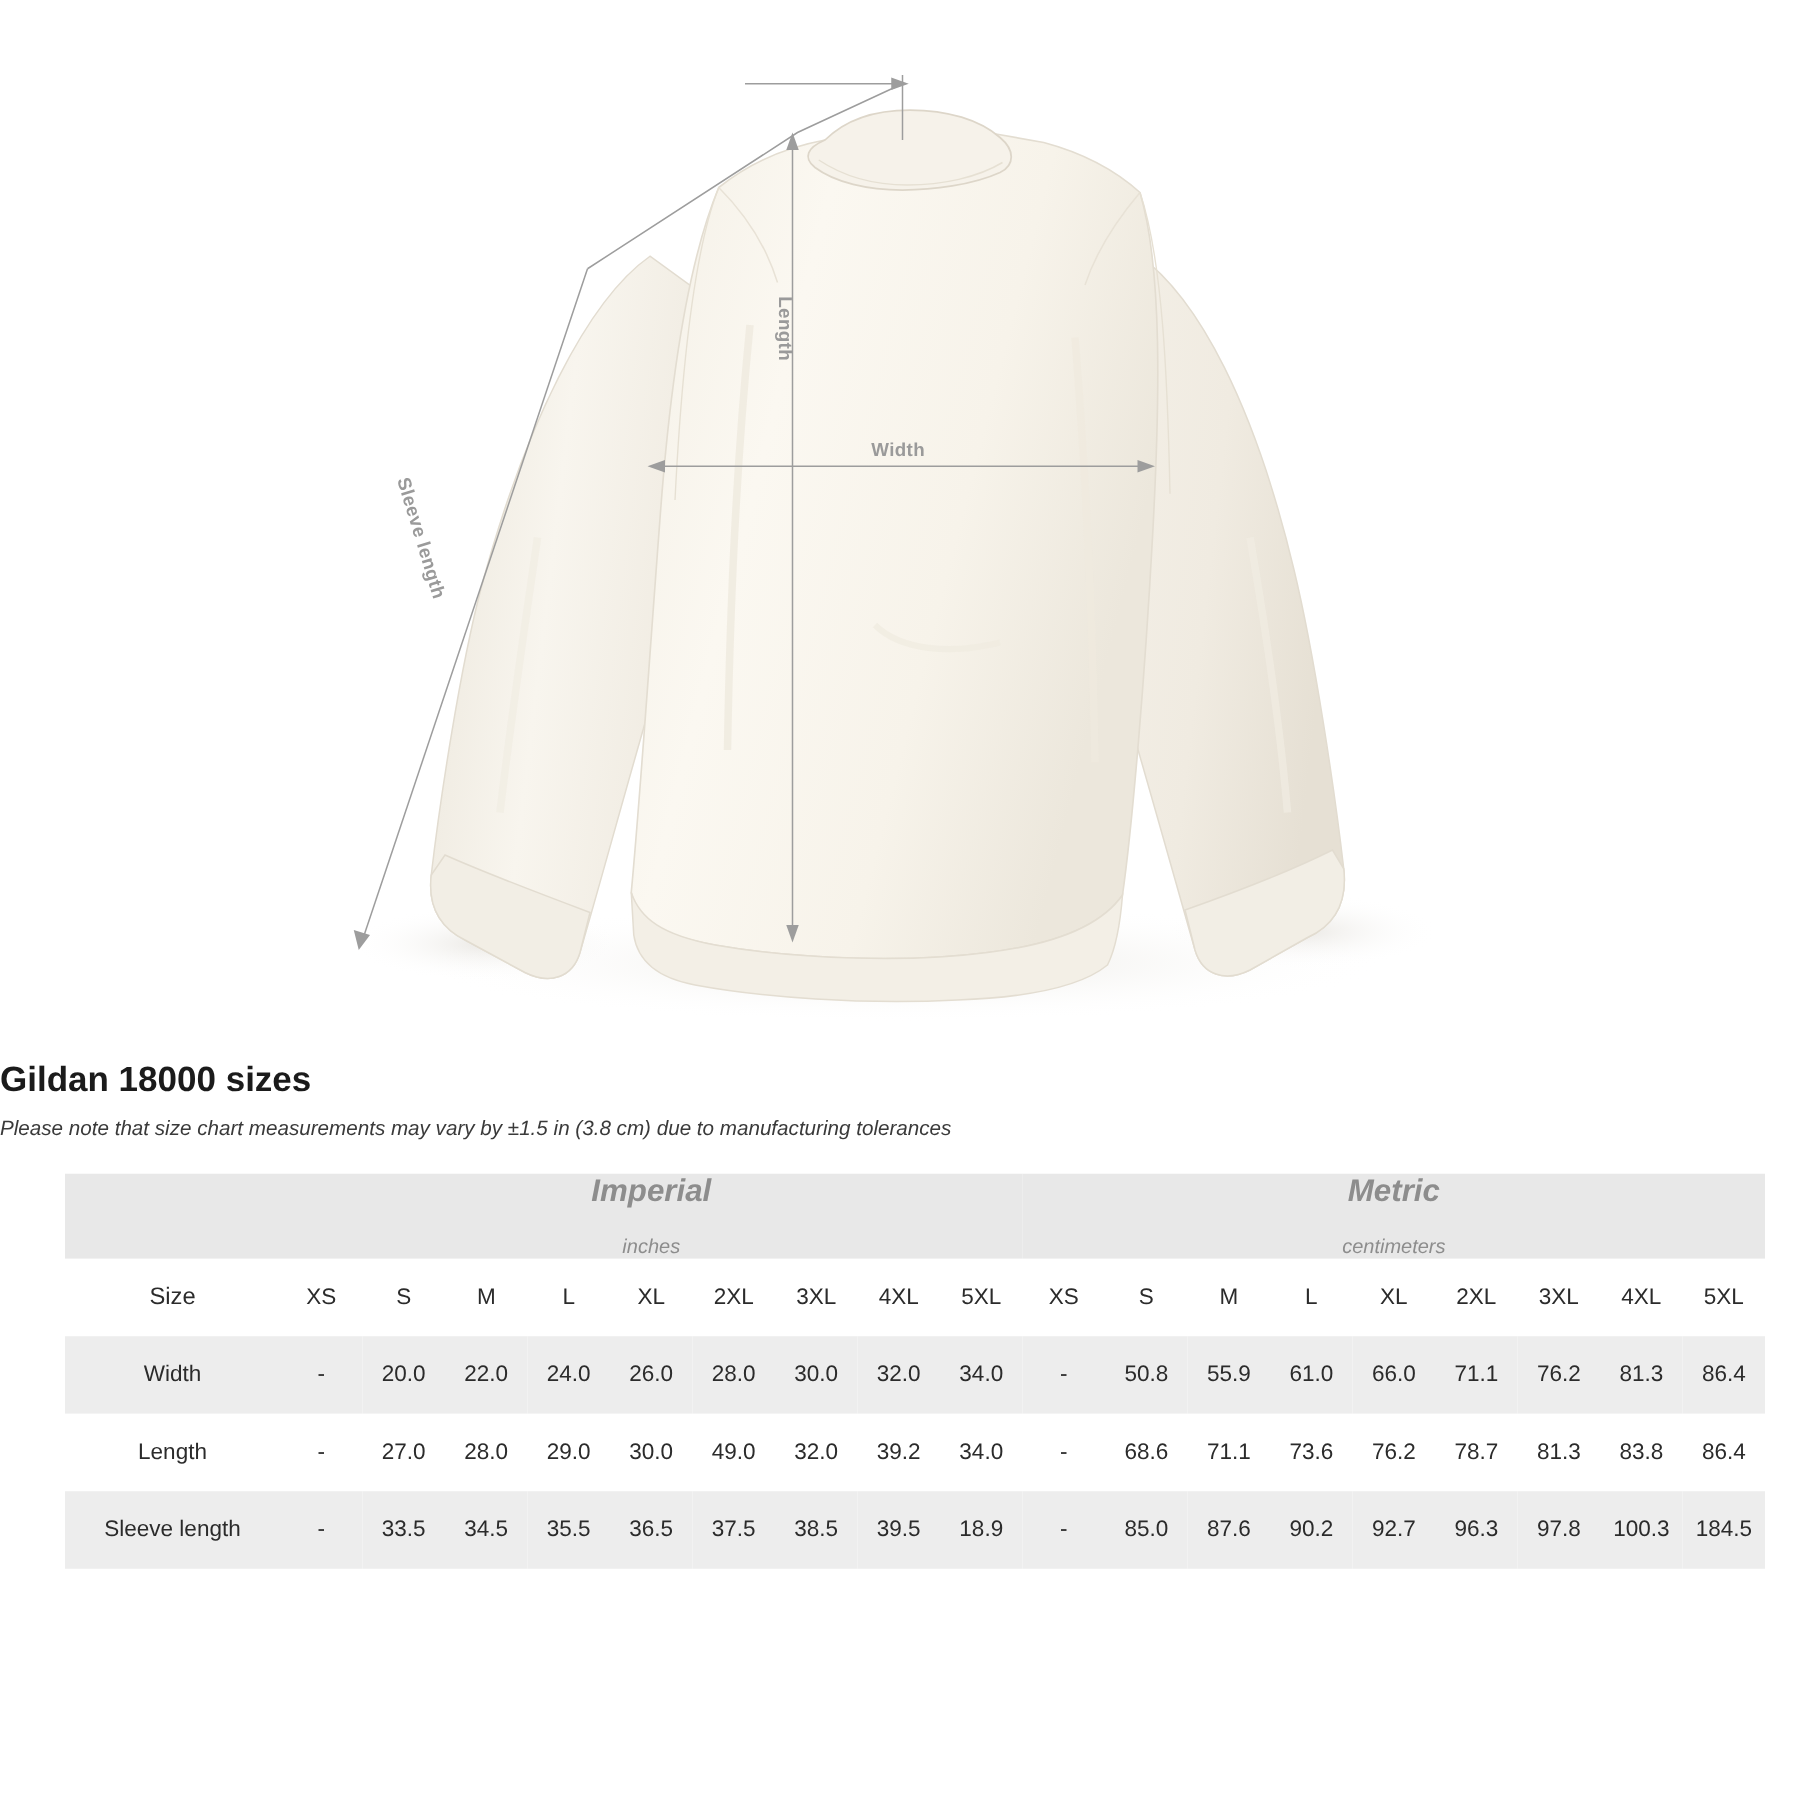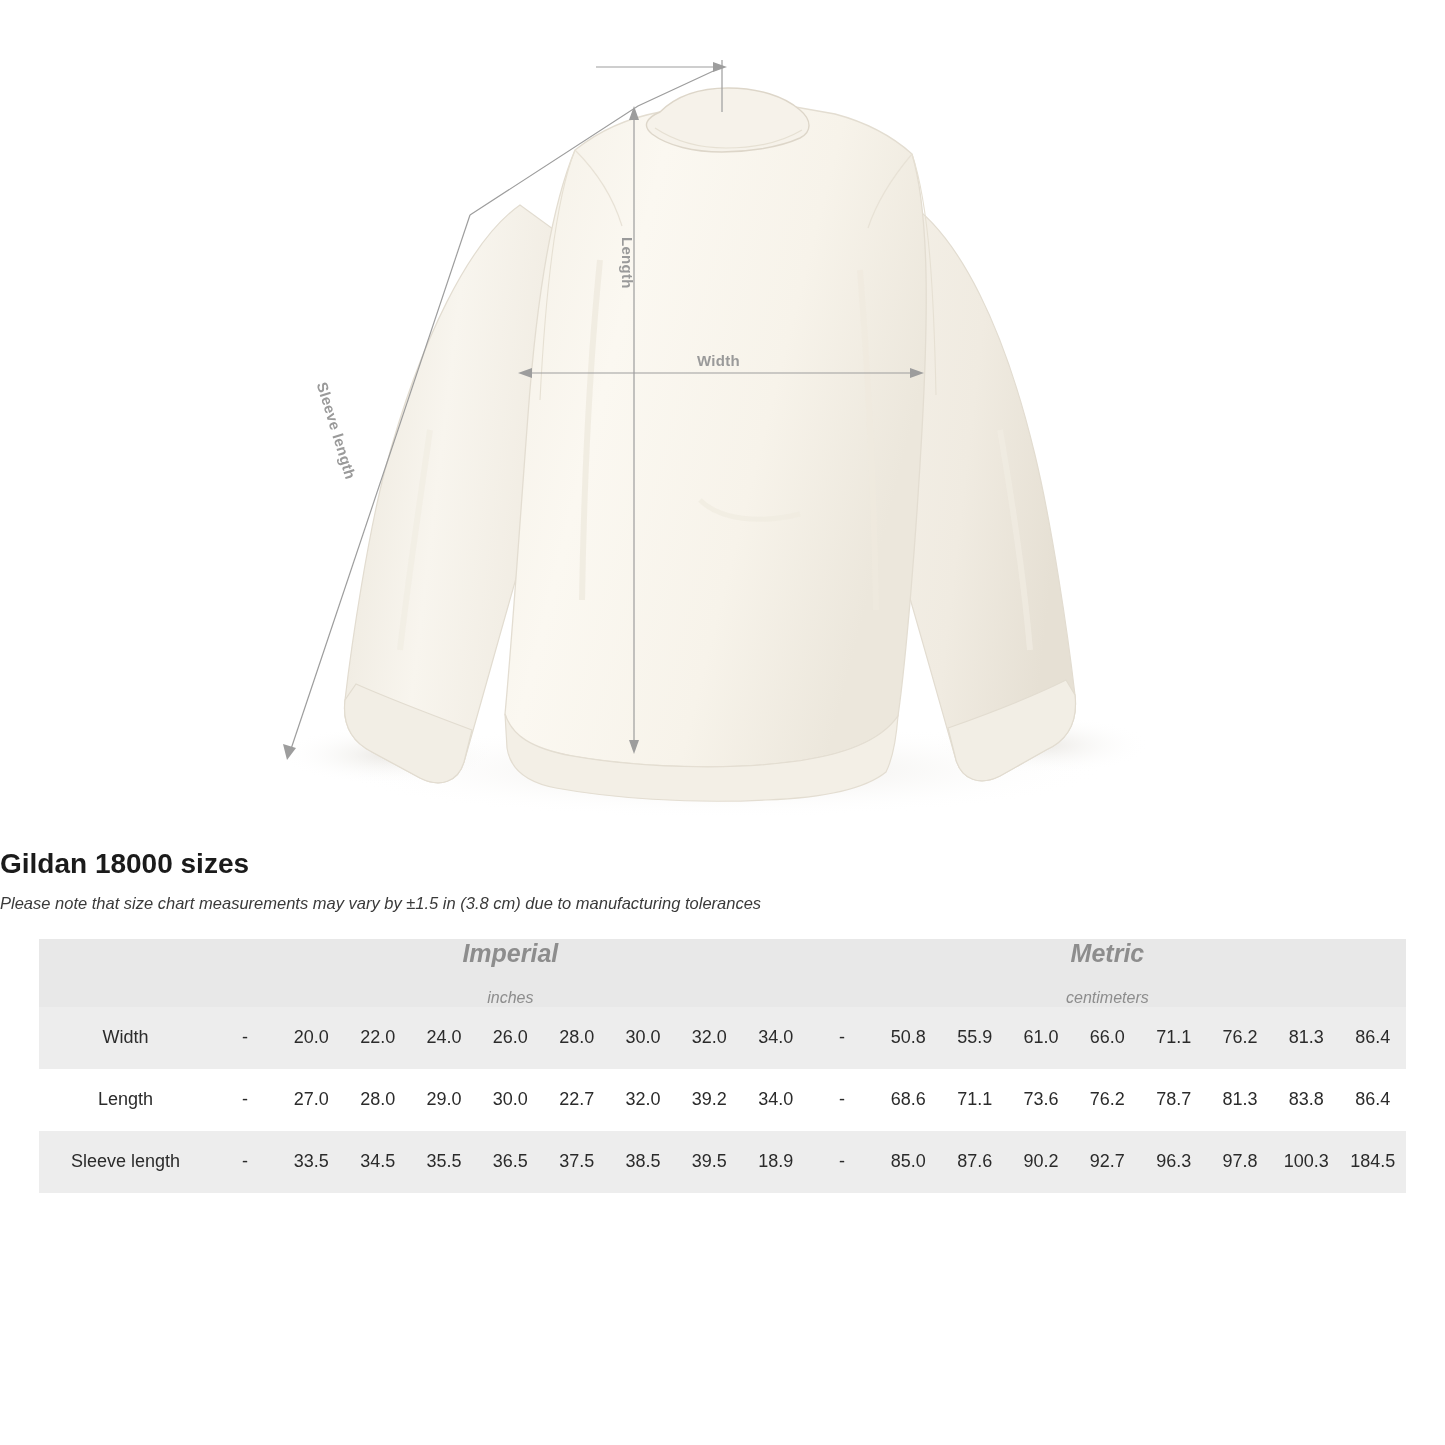--- a/index.html
+++ b/index.html
@@ -70,21 +70,21 @@
   .chart-note {
     font-size: 16.5px;
     font-style: italic;
     color: #3a3a3a;
     margin: 0;
   }
 
   
   .table-wrap {
     margin-top: 26px;
-    padding: 0 39px;
+    padding: 0 52px;
   }
   table.size-table {
     width: 100%;
     border-collapse: collapse;
     table-layout: fixed;
   }
   table.size-table td,
   table.size-table th {
     text-align: center;
     font-size: 18px;
@@ -271,20 +271,41 @@
           <td></td>
           <td colspan="9">
             <div class="sys-name">Imperial</div>
             <div class="sys-unit">inches</div>
           </td>
           <td colspan="9">
             <div class="sys-name">Metric</div>
             <div class="sys-unit">centimeters</div>
           </td>
         </tr>
+        <tr class="head-row">
+          <td class="rowhead">Size</td>
+          <td>XS</td>
+          <td>S</td>
+          <td>M</td>
+          <td>L</td>
+          <td>XL</td>
+          <td>2XL</td>
+          <td>3XL</td>
+          <td>4XL</td>
+          <td>5XL</td>
+          <td>XS</td>
+          <td>S</td>
+          <td>M</td>
+          <td>L</td>
+          <td>XL</td>
+          <td>2XL</td>
+          <td>3XL</td>
+          <td>4XL</td>
+          <td>5XL</td>
+        </tr>
         <tr class="body-row alt">
           <td class="rowhead">Width</td>
           <td>-</td>
           <td>20.0</td>
           <td>22.0</td>
           <td>24.0</td>
           <td>26.0</td>
           <td>28.0</td>
           <td>30.0</td>
           <td>32.0</td>
@@ -299,21 +320,21 @@
           <td>81.3</td>
           <td>86.4</td>
         </tr>
         <tr class="body-row">
           <td class="rowhead">Length</td>
           <td>-</td>
           <td>27.0</td>
           <td>28.0</td>
           <td>29.0</td>
           <td>30.0</td>
-          <td>22.7</td>
+          <td>49.0</td>
           <td>32.0</td>
           <td>39.2</td>
           <td>34.0</td>
           <td>-</td>
           <td>68.6</td>
           <td>71.1</td>
           <td>73.6</td>
           <td>76.2</td>
           <td>78.7</td>
           <td>81.3</td>

